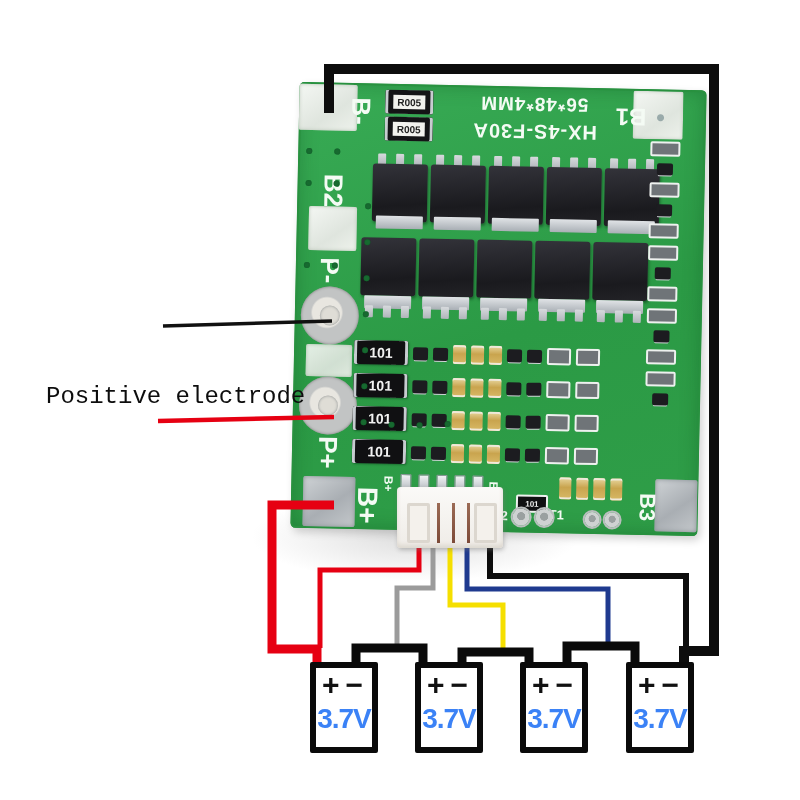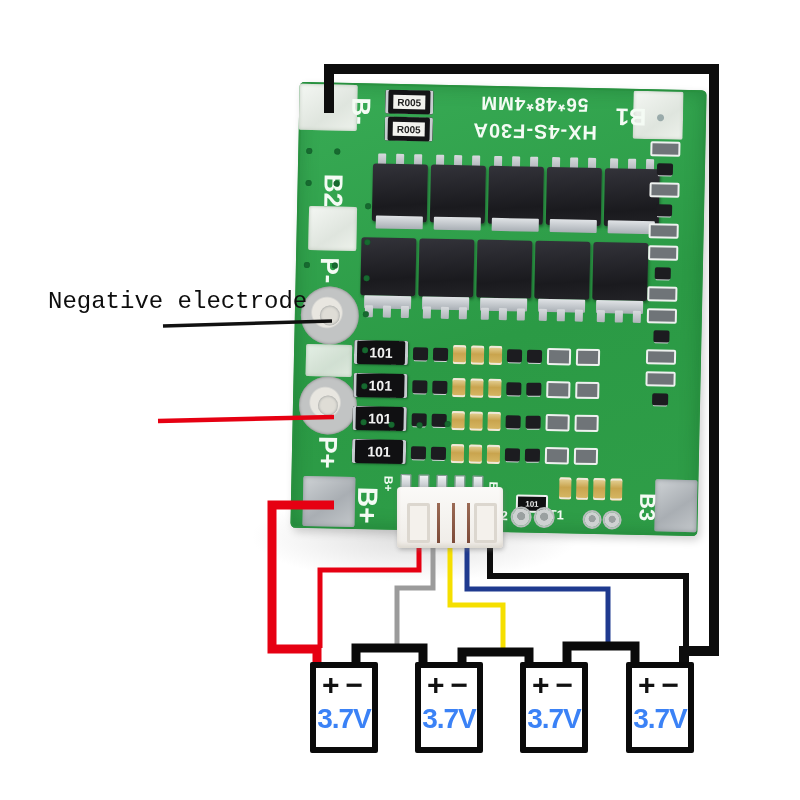--- a/index.html
+++ b/index.html
@@ -290,21 +290,21 @@
     <polyline points="467,534 467,589 608,589 608,644" fill="none" stroke="#1f3a8f" stroke-width="5"></polyline>
 
     <polyline points="356,666 356,648 423,648 423,666" fill="none" stroke="#0a0a0a" stroke-width="9"></polyline>
     <polyline points="462,666 462,652 529,652 529,666" fill="none" stroke="#0a0a0a" stroke-width="9"></polyline>
     <polyline points="567,666 567,646 635,646 635,666" fill="none" stroke="#0a0a0a" stroke-width="9"></polyline>
 
     <polyline points="163,326 332,321" fill="none" stroke="#111111" stroke-width="3.5"></polyline>
     <polyline points="158,421 334,417" fill="none" stroke="#e60012" stroke-width="4.5"></polyline>
   </svg>
 
-  <div class="anno" style="left:48px;top:288px;">Negative electrode</div>
+  <div class="anno" style="left:46px;top:383px;">Positive electrode</div>
 
   <div class="connector">
     <div class="slot" style="left:10px;"></div>
     <div class="slot" style="left:77px;"></div>
     <div class="crimp" style="left:40px;"></div>
     <div class="crimp" style="left:55px;"></div>
     <div class="crimp" style="left:70px;"></div>
   </div>
 
   <div class="battery" style="left:310px;">

